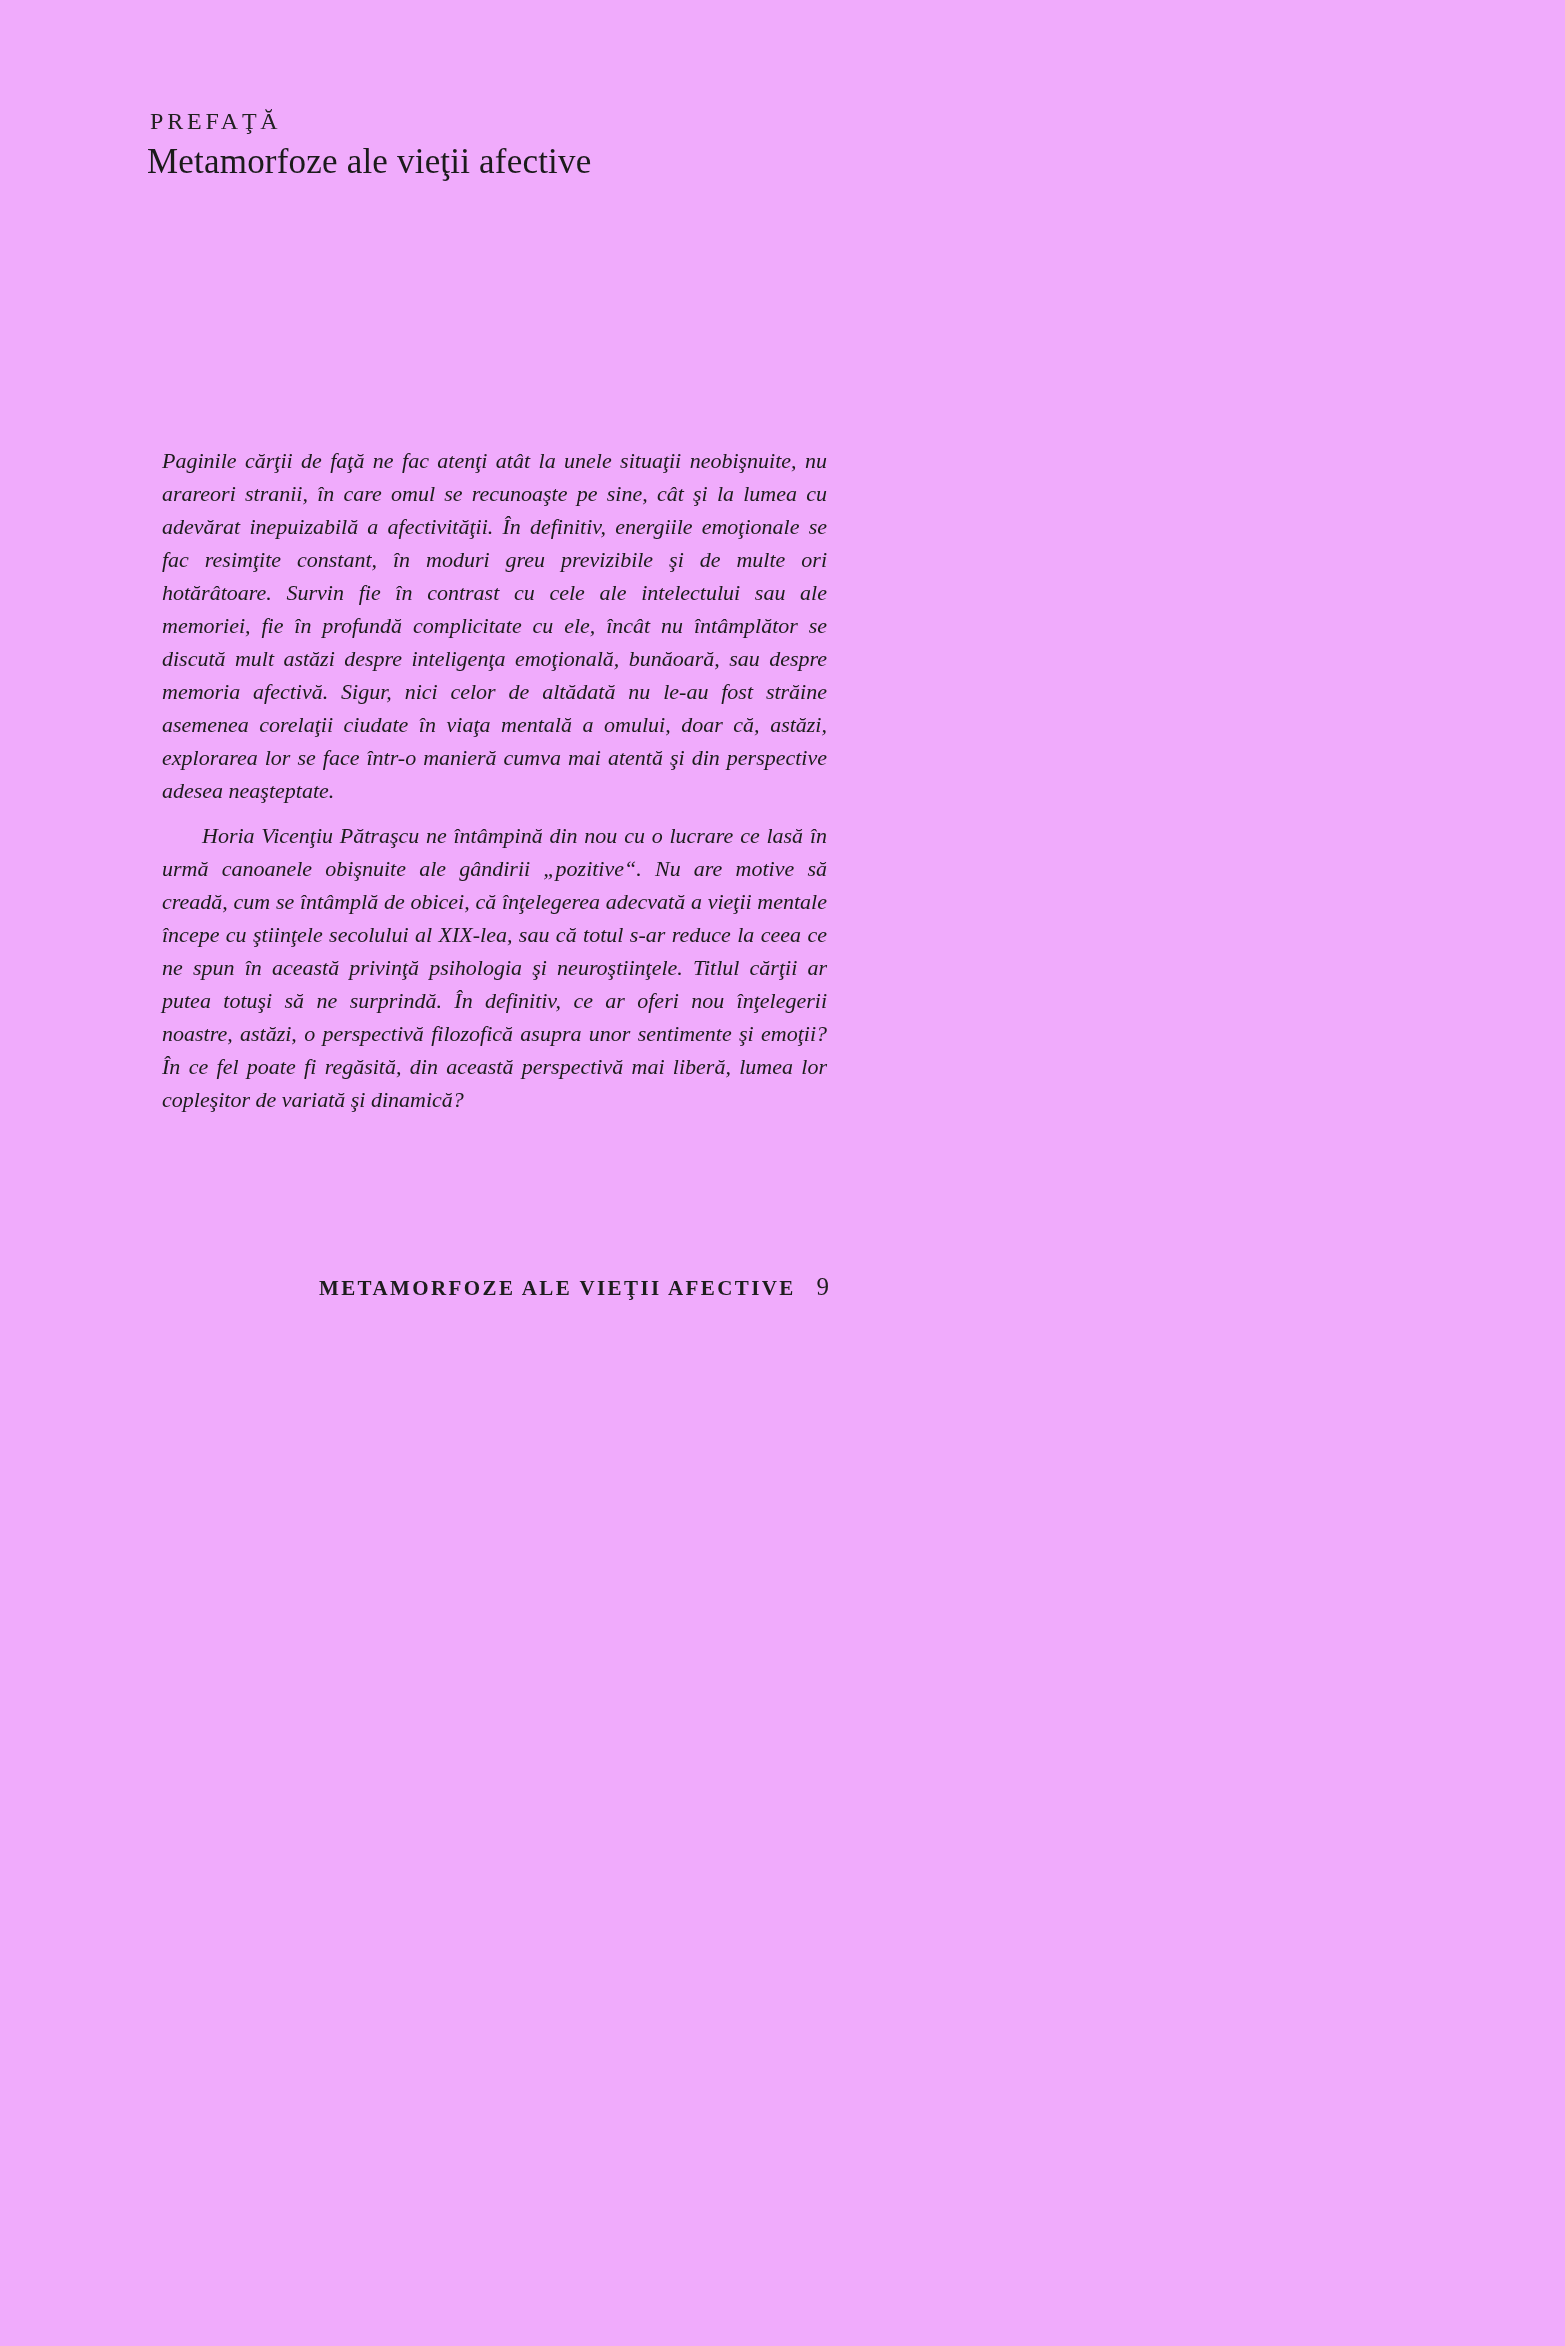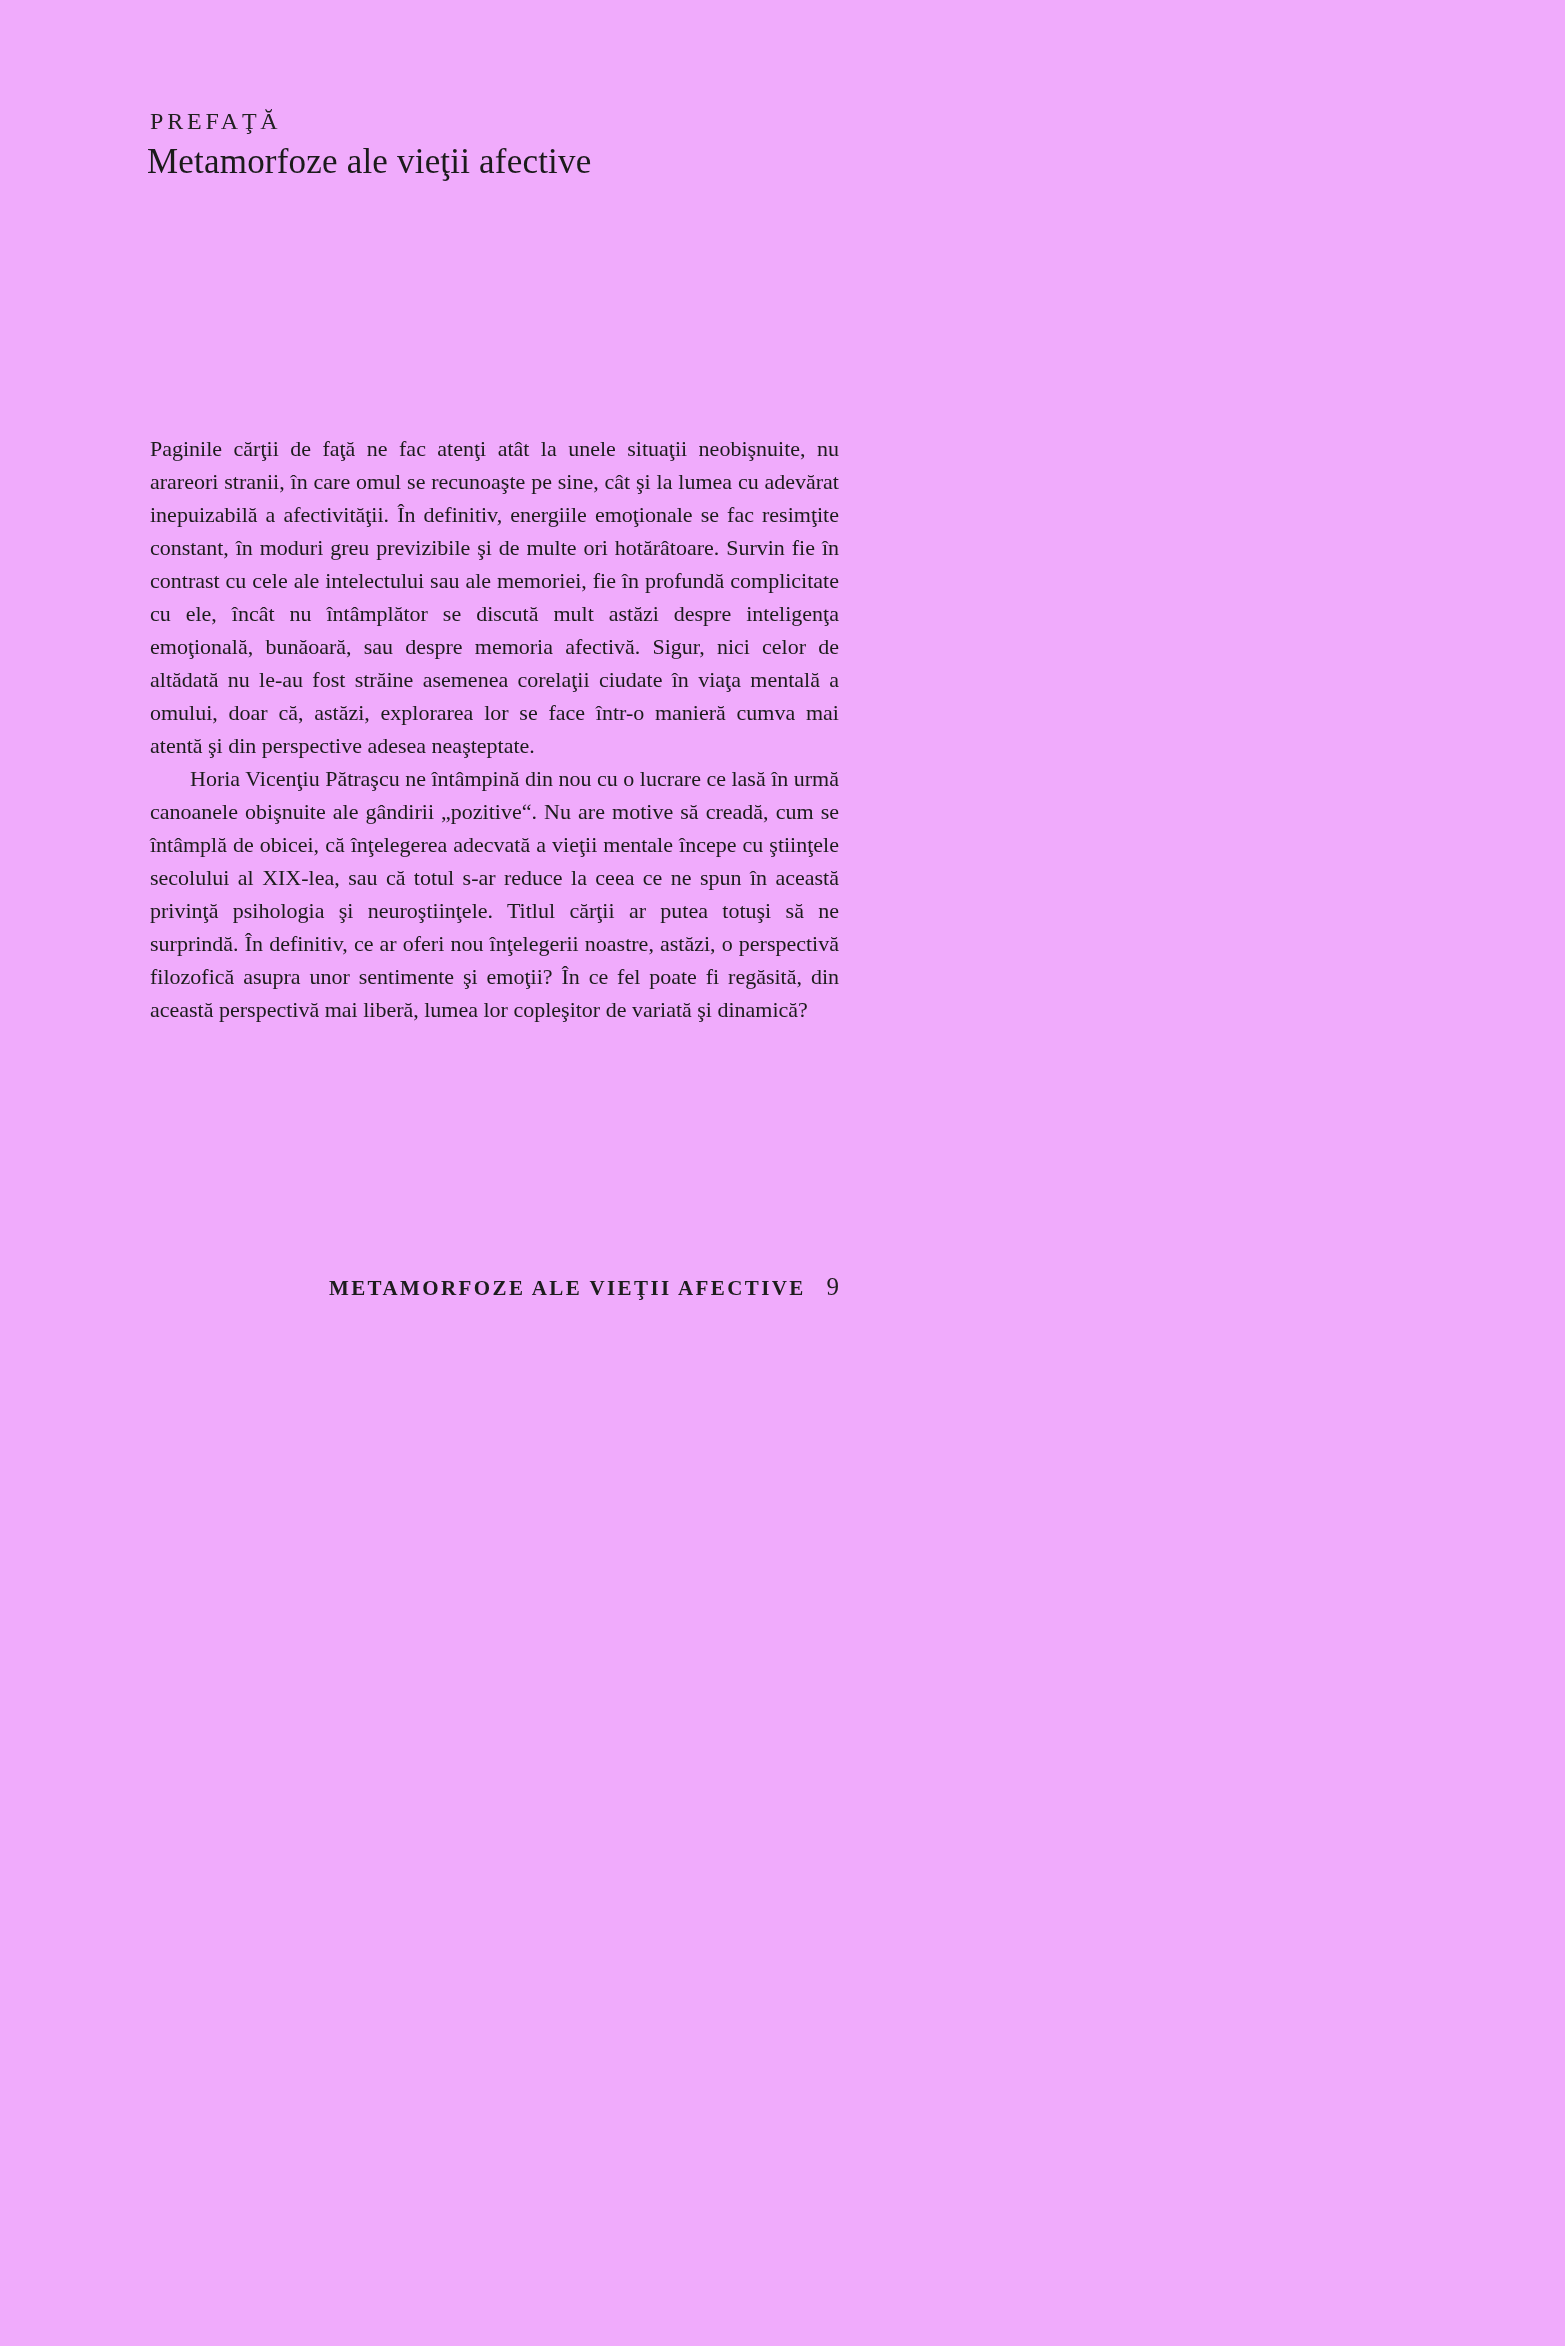--- a/index.html
+++ b/index.html
@@ -39,29 +39,30 @@
     position: absolute;
     left: 150px;
     top: 432px;
     width: 689px;
     font-size: 22px;
     line-height: 33px;
     text-align: justify;
     color: #1c1c1c;
   }
   .para {
-    margin: 0;
+    margin: 12px;
     padding: 0;
+    font-style: italic;
   }
   .para.indent {
     text-indent: 40px;
   }
   .footer {
     position: absolute;
-    left: 150px;
+    left: 140px;
     top: 1273px;
     width: 689px;
     text-align: right;
     white-space: nowrap;
   }
   .running-title {
     font-size: 21px;
     letter-spacing: 2.4px;
     font-weight: 600;
     color: #1d1d1d;

